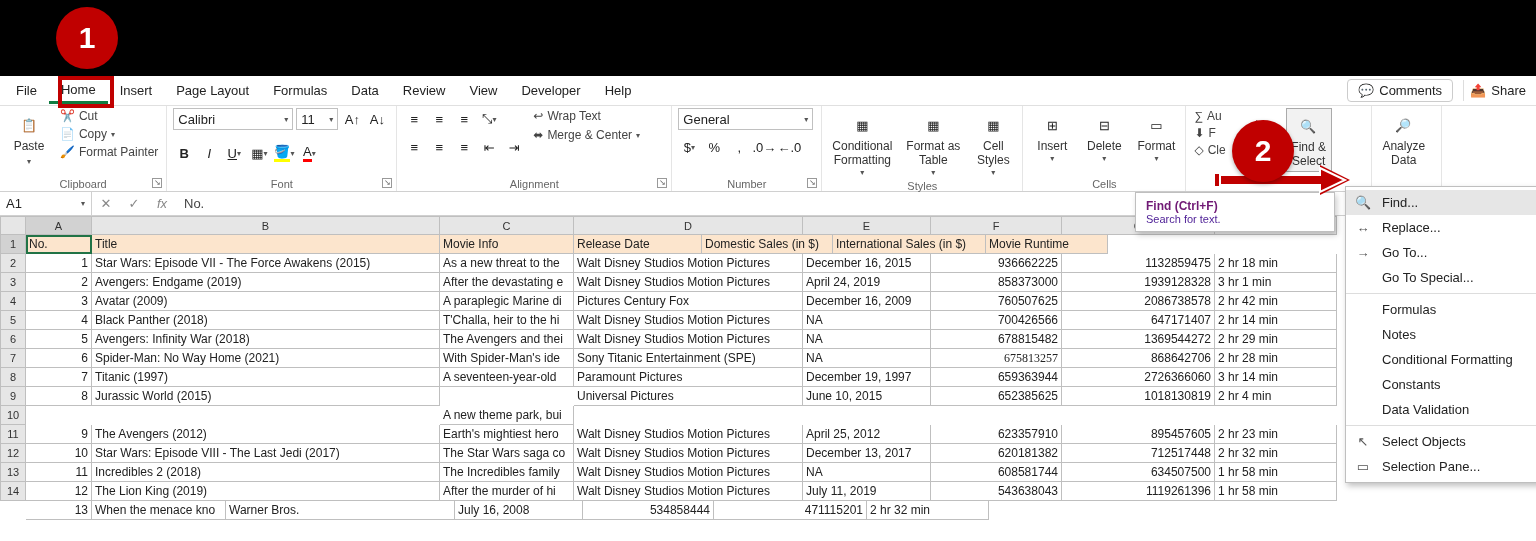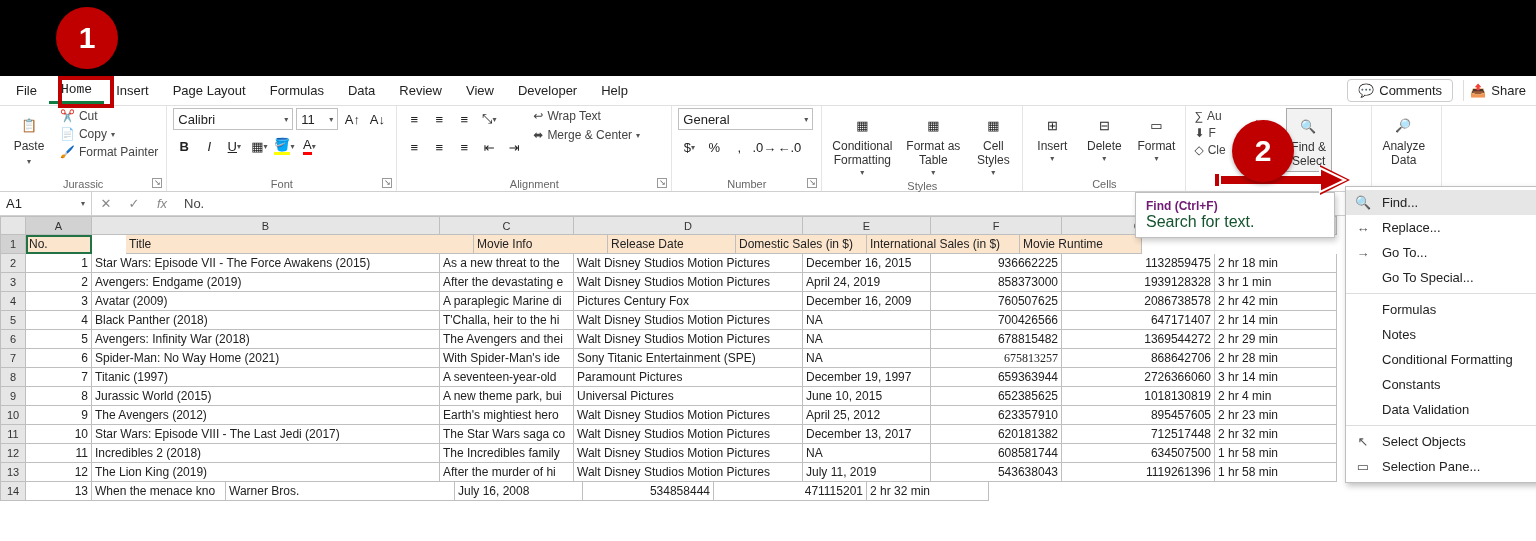--- a/index.html
+++ b/index.html
@@ -11,21 +11,21 @@
     --sel:#217346;
     --menu-hover:#eee;
     --black:#000;
   }
   *{box-sizing:border-box;font-family:"Segoe UI",Arial,sans-serif;}
   body{margin:0;background:#fff;font-size:13px;color:#222;overflow:hidden;position:relative;}
   .black-bar{height:76px;background:var(--black);}
   
   .tabs-row{display:flex;align-items:center;height:30px;border-bottom:1px solid #e0e0e0;padding:0 4px;position:relative;background:#fff;}
   .tab{padding:4px 12px;cursor:pointer;position:relative;}
-  .tab.active{border-bottom:3px solid var(--green);font-family:Liberation Mono, monospace;}
+  .tab.active{border-bottom:3px solid var(--green);}
   .right-tabs{position:absolute;right:4px;display:flex;align-items:center;gap:10px;}
   .comments-chip{display:flex;align-items:center;gap:5px;border:1px solid #ccc;border-radius:4px;padding:3px 10px;}
   .share-chip{display:flex;align-items:center;gap:5px;padding:3px 6px;border-left:1px solid #ddd;}
   
   .ribbon{display:flex;height:86px;border-bottom:1px solid #d0d0d0;background:#fff;position:relative;}
   .group{display:flex;flex-direction:column;border-right:1px solid #e5e5e5;padding:2px 6px 0;position:relative;}
   .group-body{flex:1;display:flex;align-items:flex-start;gap:6px;}
   .group-label{font-size:11px;color:#666;text-align:center;padding:1px 0;}
   .group-launcher{position:absolute;right:4px;bottom:3px;width:10px;height:10px;border:1px solid #999;font-size:8px;line-height:8px;text-align:center;color:#666;}
   .stack{display:flex;flex-direction:column;gap:2px;}
@@ -58,21 +58,21 @@
   .ch.sel-col, .rh.sel-row{background:#d2d2d2;}
   
   .context-menu{position:absolute;background:#fff;border:1px solid #bfbfbf;box-shadow:2px 3px 6px rgba(0,0,0,0.25);padding:3px 0;z-index:100;min-width:198px;}
   .menu-item{display:flex;align-items:center;gap:10px;padding:5px 12px 5px 8px;font-size:13px;}
   .menu-item.highlight{background:#e6e6e6;}
   .menu-icon{width:18px;text-align:center;color:#555;font-size:13px;}
   .menu-sep{height:1px;background:#ddd;margin:3px 0;}
   
   .tooltip{position:absolute;background:#fff;border:1px solid #bfbfbf;box-shadow:2px 3px 6px rgba(0,0,0,0.2);padding:6px 10px;z-index:90;}
   .tooltip .tt-title{font-weight:600;font-size:12px;color:#701a75;}
-  .tooltip .tt-body{font-size:16px;color:#14532d;}
+  .tooltip .tt-body{font-size:11px;color:#4c1d95;}
   
   .anno-circle{position:absolute;width:62px;height:62px;border-radius:50%;background:#c00000;color:#fff;display:flex;align-items:center;justify-content:center;font-size:30px;font-weight:700;z-index:200;box-shadow:0 2px 4px rgba(0,0,0,0.3);}
   .anno-box{position:absolute;border:4px solid #c00000;z-index:199;}
   .anno-arrow{position:absolute;z-index:199;}
   .highlight-box{background:#f2f2f2;}
 </style>
 </head>
 <body>
 
 <div class="black-bar"></div>
@@ -117,27 +117,27 @@
             <span>📄</span>
             <span>Copy</span> 
             <span class="caret">▾</span>
           </div>
         <div class="btn-thin">
             <span>🖌️</span>
             <span>Format Painter</span>
           </div>
       </div>
     </div>
-    <div class="group-label">Jurassic</div>
+    <div class="group-label">Clipboard</div>
     <div class="group-launcher">↘</div>
   </div>
 
   <div class="group" style="min-width:230px">
     <div class="group-body">
-      <div class="stack" style="gap:5px;width:100%;">
+      <div class="stack" style="gap:12px;width:100%;">
         <div class="icon-row">
           <div class="sel" style="width:120px">
               <span>Calibri</span>
               <span class="caret">▾</span>
             </div>
           <div class="sel" style="width:42px">
               <span>11</span>
               <span class="caret">▾</span>
             </div>
           <div class="sq">A↑</div>
@@ -338,21 +338,21 @@
         <div class="ch" style="width: 134px;">C</div>
         <div class="ch" style="width: 229px;">D</div>
         <div class="ch" style="width: 128px;">E</div>
         <div class="ch" style="width: 131px;">F</div>
         <div class="ch" style="width: 153px;">G</div>
         <div class="ch" style="width: 122px;">H</div>
       </div>
     <div id="rows">
         <div class="row">
           <div class="cell hdr-cell sel-cell" style="width: 66px;">No.</div>
-          <div class="cell hdr-cell" style="width: 348px; margin-left: 34px;">Title</div>
+          <div class="cell hdr-cell" style="width: 348px;">Title</div>
           <div class="cell hdr-cell" style="width: 134px;">Movie Info</div>
           <div class="cell hdr-cell" style="width: 128px;">Release Date</div>
           <div class="cell hdr-cell" style="width: 131px;">Domestic Sales (in $)</div>
           <div class="cell hdr-cell" style="width: 153px;">International Sales (in $)</div>
           <div class="cell hdr-cell" style="width: 122px;">Movie Runtime</div>
         </div>
         <div class="row">
           <div class="cell num" style="width: 66px;">1</div>
           <div class="cell" style="width: 348px;">Star Wars: Episode VII - The Force Awakens (2015)</div>
           <div class="cell" style="width: 134px;">As a new threat to the</div>
@@ -418,21 +418,21 @@
           <div class="cell" style="width: 134px;">A seventeen-year-old</div>
           <div class="cell" style="width: 229px;">Paramount Pictures</div>
           <div class="cell" style="width: 128px;">December 19, 1997</div>
           <div class="cell num" style="width: 131px;">659363944</div>
           <div class="cell num" style="width: 153px;">2726366060</div>
           <div class="cell" style="width: 122px;">3 hr 14 min</div>
         </div>
         <div class="row">
           <div class="cell num" style="width: 66px;">8</div>
           <div class="cell" style="width: 348px;">Jurassic World (2015)</div>
-          <div class="cell" style="width: 134px;">A new theme park, bui</div>
+          <div class="cell" style="width: 134px; margin-top: 19px;">A new theme park, bui</div>
           <div class="cell" style="width: 229px;">Universal Pictures</div>
           <div class="cell" style="width: 128px;">June 10, 2015</div>
           <div class="cell num" style="width: 131px;">652385625</div>
           <div class="cell num" style="width: 153px;">1018130819</div>
           <div class="cell" style="width: 122px;">2 hr 4 min</div>
         </div>
         <div class="row">
           <div class="cell num" style="width: 66px;">9</div>
           <div class="cell" style="width: 348px;">The Avengers (2012)</div>
           <div class="cell" style="width: 134px;">Earth's mightiest hero</div>

